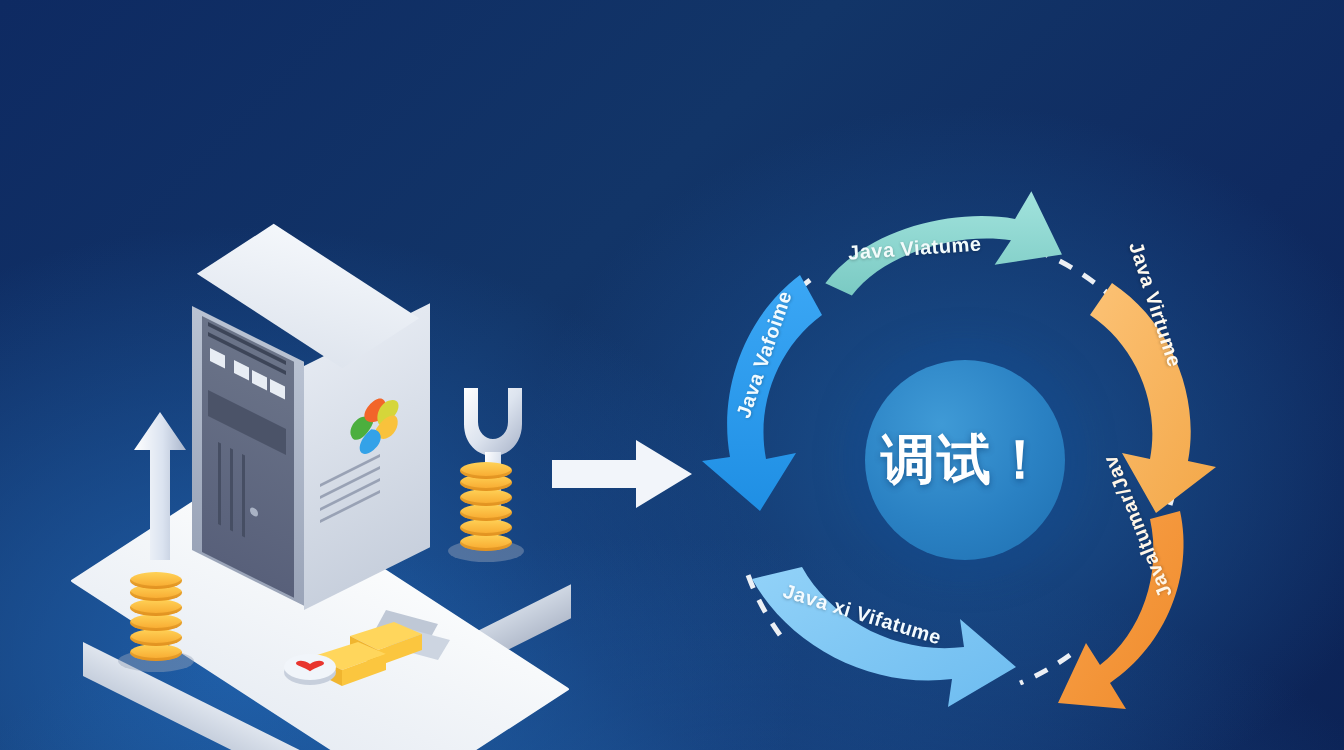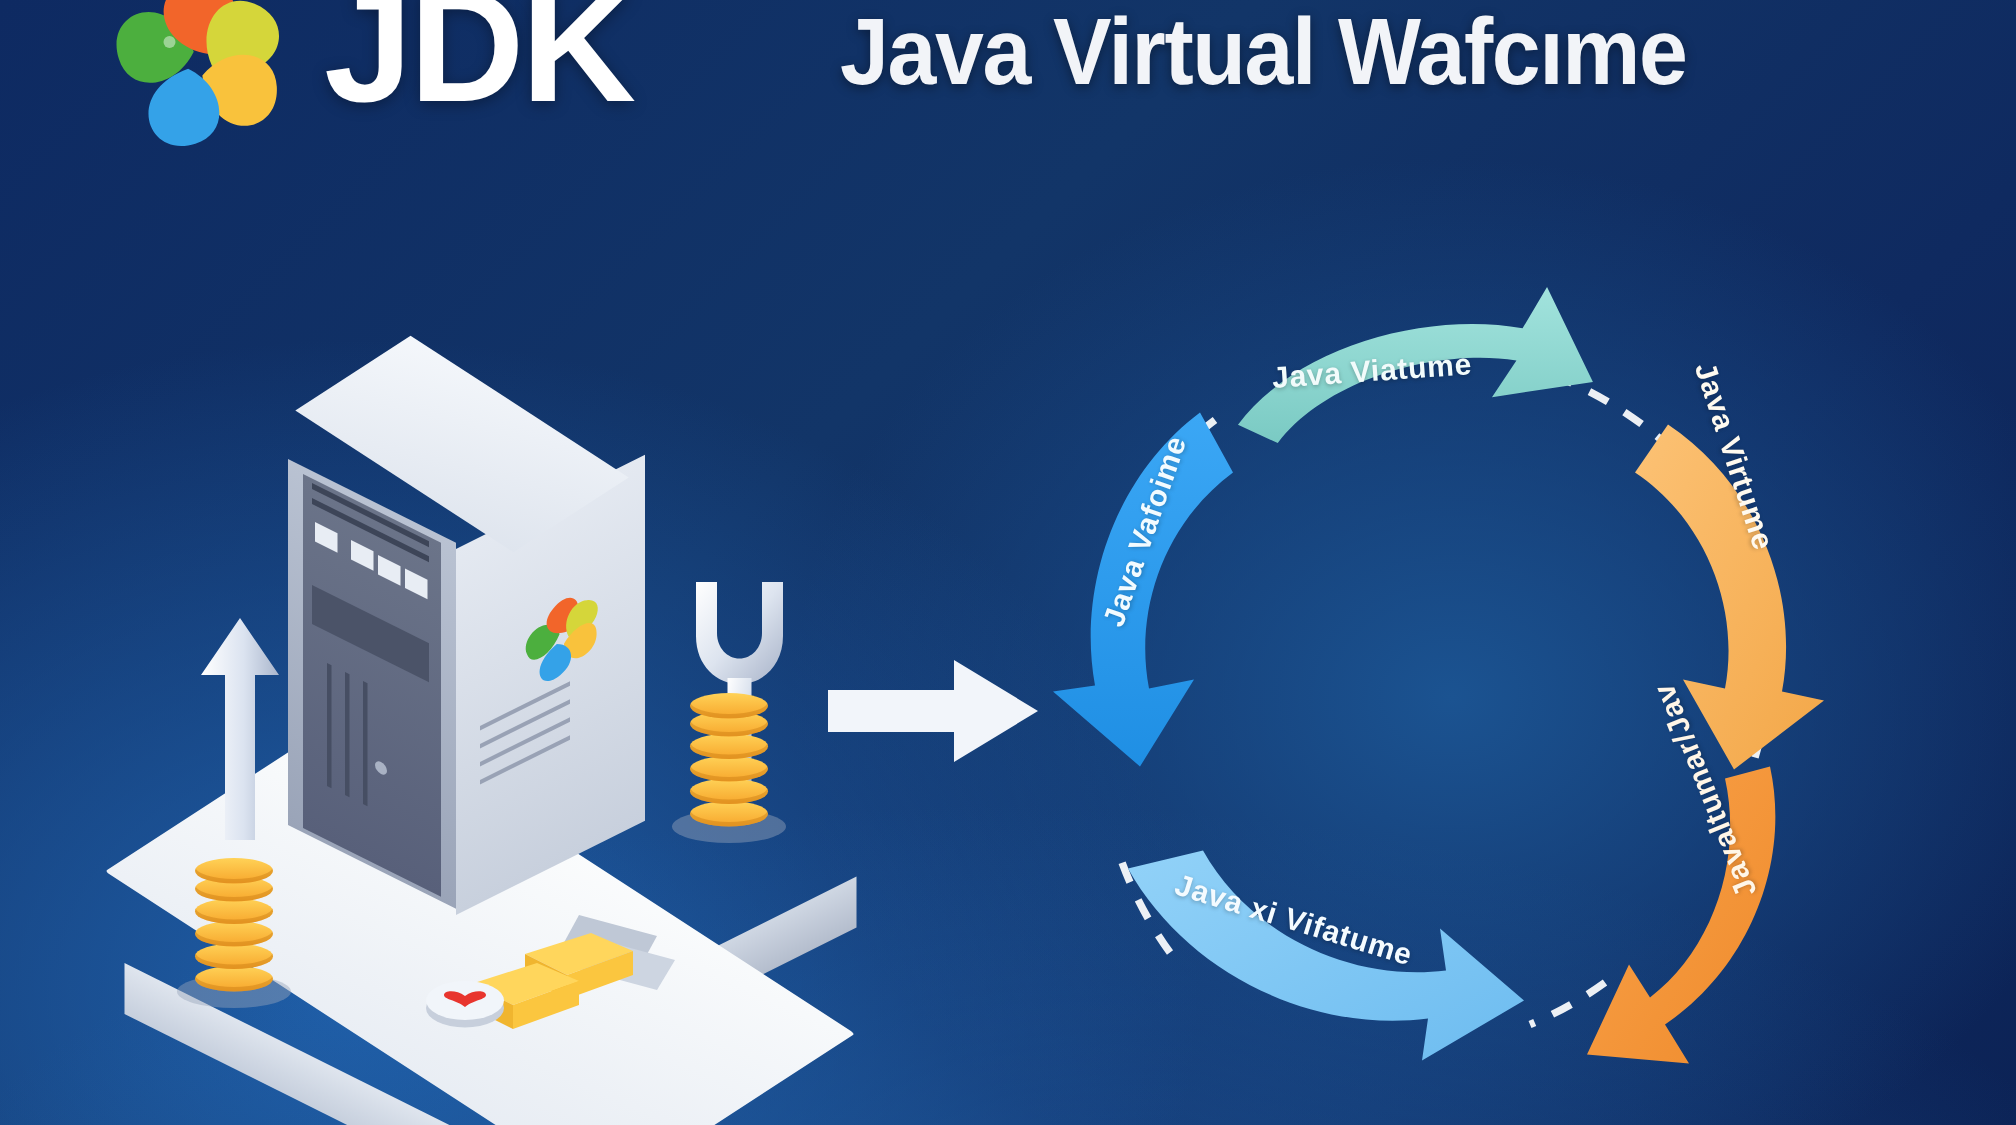--- a/index.html
+++ b/index.html
@@ -167,38 +167,20 @@
   .lbl-right  { left:430px; top:118px; transform:rotate(72deg); color:#fffaf0; }
   .lbl-bright { left:402px; top:340px; transform:rotate(248deg); color:#fff6e8; }
   .lbl-bottom { left:120px; top:428px; transform:rotate(17deg); color:#f4fbff; }
   .lbl-left   { left:38px;  top:168px; transform:rotate(-71deg); color:#f2fbff; }
 </style>
 </head>
 <body>
 
 <div id="stage">
 
-  <div class="header">
-
-    <div class="jdk-logo">
-      <svg viewBox="0 0 150 112" width="150" height="112">
-        <g transform="translate(75,48)">
-          <path d="M -6,-6 C -34,-42 -72,-14 -52,14 C -38,34 -10,22 -6,-6 Z" fill="#4caf3e" transform="rotate(18)"></path>
-          <path d="M -6,-6 C -34,-42 -72,-14 -52,14 C -38,34 -10,22 -6,-6 Z" fill="#f2652a" transform="rotate(90)"></path>
-          <path d="M -6,-6 C -34,-42 -72,-14 -52,14 C -38,34 -10,22 -6,-6 Z" fill="#d5d63a" transform="rotate(148)"></path>
-          <path d="M -6,-6 C -34,-42 -72,-14 -52,14 C -38,34 -10,22 -6,-6 Z" fill="#f9c23c" transform="rotate(212)"></path>
-          <path d="M -6,-6 C -34,-42 -72,-14 -52,14 C -38,34 -10,22 -6,-6 Z" fill="#34a2e8" transform="rotate(288)"></path>
-          <circle cx="-20" cy="-14" r="4" fill="#ffffff" opacity=".45"></circle>
-        </g>
-      </svg>
-    </div>
-
-    <div class="jdk-text">JDK</div>
-    <div class="title-text">Java Virtual Wafcıme</div>
-  </div>
 
   <div class="illus">
 
     <div class="platform">
       <div class="plat-front-l"></div>
       <div class="plat-front-r"></div>
       <div class="plat-top"></div>
     </div>
 
     <div class="coin-shadow" style="left:48px; top:400px; position:absolute;"></div>
@@ -377,15 +359,18 @@
                  L 106 284 C 96 232 116 174 162 140 Z" fill="url(#gBlueB)"></path>
       </g>
     </svg>
 
     <div class="arc-label lbl-top">Java Viatume</div>
     <div class="arc-label lbl-right">Java Virtume</div>
     <div class="arc-label lbl-bright">Javaltumar/Jav</div>
     <div class="arc-label lbl-bottom">Java xi Vifatume</div>
     <div class="arc-label lbl-left">Java Vafoime</div>
 
+    <div class="center-circle">
+      <span class="center-label">调试！</span>
+    </div>
   </div>
 
 </div>
 
 </body></html>

